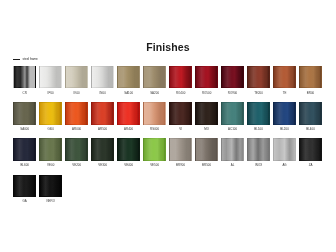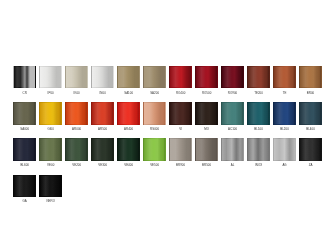--- a/index.html
+++ b/index.html
@@ -116,20 +116,27 @@
     color: #333333;
     white-space: nowrap;
     letter-spacing: 0.05px;
   }
 </style>
 </head>
 <body>
 
 <div id="sheet">
 
+  <div id="header">
+    <div id="title">Finishes</div>
+    <div id="legend">
+      <span id="legend-swatch-line"></span>
+      <span id="legend-label">steel frame</span>
+    </div>
+  </div>
 
   <div id="grid">
       <div class="swatch-row">
         <div class="swatch-cell">
           <div class="swatch-chip" style="background: linear-gradient(90deg, rgb(13, 13, 13) 0%, rgb(42, 42, 42) 14%, rgb(17, 17, 17) 30%, rgb(154, 154, 154) 52%, rgb(58, 58, 58) 62%, rgb(201, 201, 201) 76%, rgb(189, 189, 189) 100%);"></div>
           <div class="swatch-label">CR</div>
         </div>
         <div class="swatch-cell">
           <div class="swatch-chip" style="background: linear-gradient(90deg, rgb(239, 239, 238) 0%, rgb(228, 228, 226) 34%, rgb(210, 210, 208) 66%, rgb(195, 195, 193) 100%);"></div>
           <div class="swatch-label">IP00</div>

